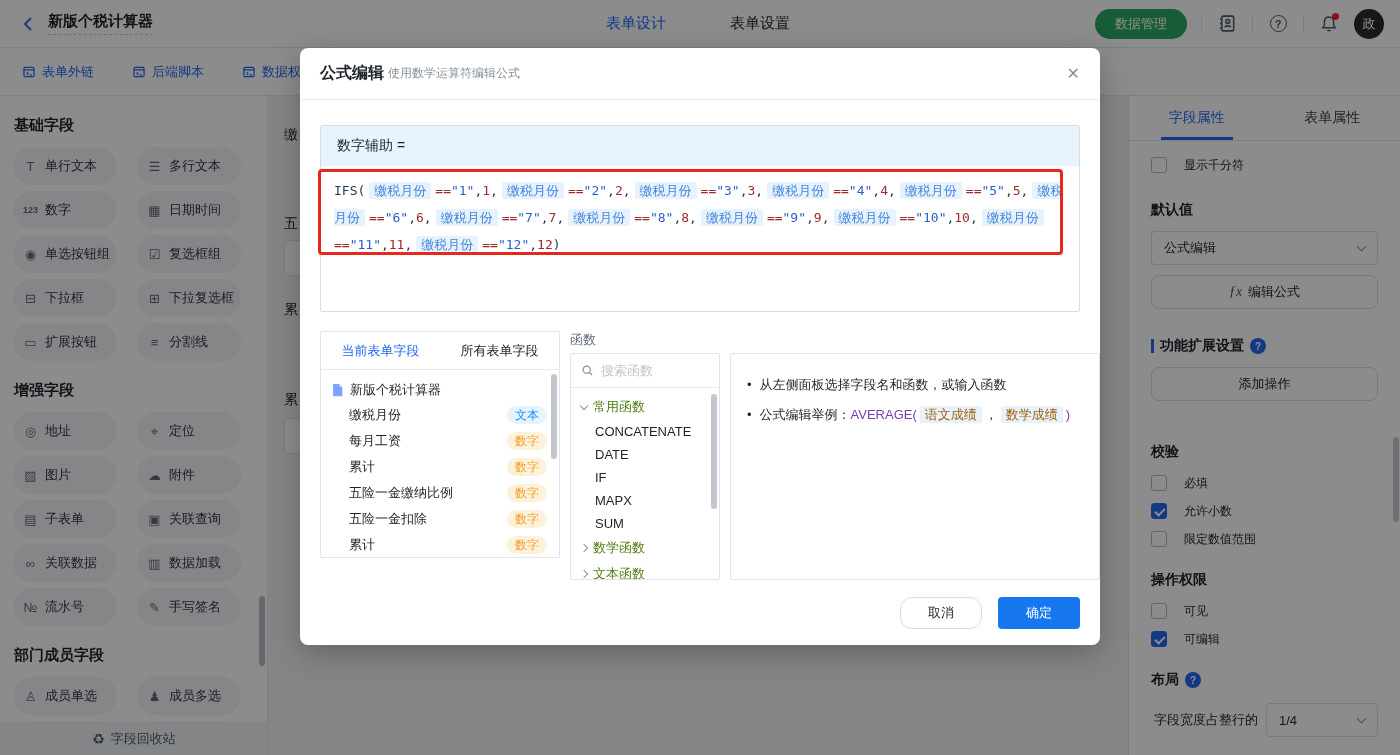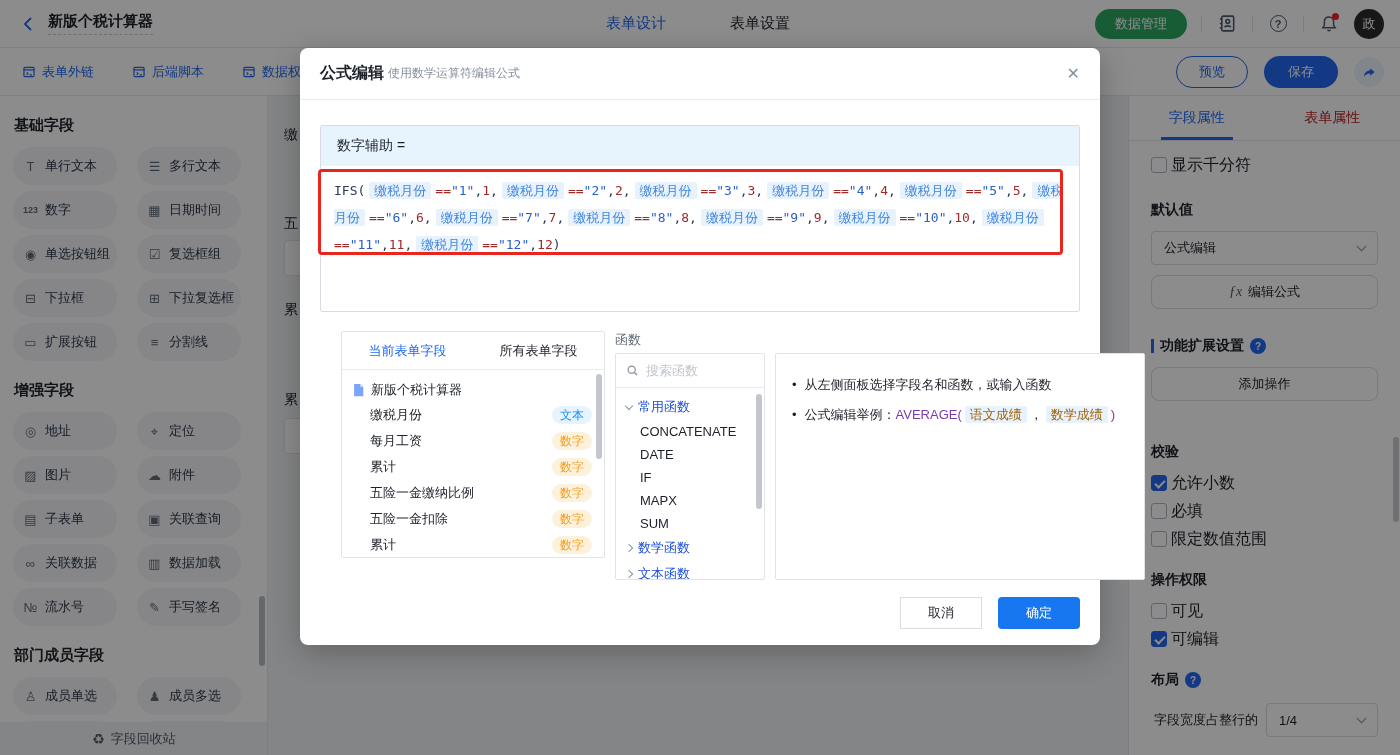--- a/index.html
+++ b/index.html
@@ -58,26 +58,26 @@
   .canvas { position:absolute; top:96px; left:268px; right:272px; bottom:0; background:#f0f2f5; }
   .cv-label { position:absolute; left:16px; font-size:14px; color:#1d2129; }
   .cv-input { position:absolute; left:16px; width:600px; height:36px; background:#fff;
     border:1px solid #e0e3e8; border-radius:4px; }
 
   
   .sidebar-right { position:absolute; top:96px; right:0; bottom:0; width:272px; background:#fff;
     border-left:1px solid #e5e6eb; z-index:1; }
   .sr-tabs { height:45px; display:flex; border-bottom:1px solid #e5e6eb; }
   .sr-tab { flex:1; display:flex; align-items:center; justify-content:center; font-size:14px;
-    color:#b91c1c; position:relative; cursor:pointer; }
+    color:#404040; position:relative; cursor:pointer; }
   .sr-tab.active { color:#2468f2; }
   .sr-tab.active::after { content:""; position:absolute; bottom:0; left:50%; transform:translateX(-50%);
     width:72px; height:3px; background:#2468f2; }
   .sr-body { padding:14px 22px 0 22px; }
-  .check-row { display:flex; align-items:center; gap:4px; font-size:16px; color:#1d2129; margin-bottom:8px; height:20px; cursor:pointer; }
+  .check-row { display:flex; align-items:center; gap:17px; font-size:12px; color:#1d2129; margin-bottom:8px; height:20px; cursor:pointer; }
   .cbox { width:16px; height:16px; border:1px solid #b0b7c3; border-radius:3px; background:#fff; position:relative; flex:none; }
   .cbox.checked { background:#2468f2; border-color:#2468f2; }
   .cbox.checked::after { content:""; position:absolute; left:3px; top:4px; width:8px; height:4px;
     border-left:2px solid #fff; border-bottom:2px solid #fff; transform:rotate(-45deg); }
   .sr-label { font-size:14px; font-weight:bold; color:#1d2129; }
   .select { height:34px; border:1px solid #d9dce3; border-radius:4px; display:flex; align-items:center;
     padding:0 12px; font-size:13px; color:#1d2129; justify-content:space-between; cursor:pointer; background:#fff; }
   .chev { width:7px; height:7px; border-right:1.5px solid #86909c; border-bottom:1.5px solid #86909c;
     transform:rotate(45deg); margin-top:-3px; }
   .sr-btn { height:34px; width:100%; border:1px solid #d9dce3; border-radius:8px; background:#fff;
@@ -110,52 +110,52 @@
     font-family:"Liberation Sans","DejaVu Sans",sans-serif; }
   .tok-op, .tok-num { color:#a02a2a; }
   .tok-str { color:#2a5fc9; }
   .tok-fn, .tok-plain { color:#2b3a55; }
   .red-annot { position:absolute; left:-3px; top:43px; width:745px; height:86px;
     border:3px solid #e8261d; border-radius:4px; pointer-events:none; }
   .panels { display:flex; gap:10px; margin-top:19px; }
   .panel-col { display:flex; flex-direction:column; }
   .panel-label { font-size:13px; color:#606a78; height:22px; }
   .panel { border:1px solid #e0e3e8; border-radius:2px; height:227px; background:#fff; position:relative; overflow:hidden; }
-  .p-vars { width:264px;margin-left:21px; }
+  .p-vars { width:240px; }
   .p-fns { width:150px; }
   .p-tips { width:370px; }
   .v-tabs { height:38px; display:flex; border-bottom:1px solid #e8eaee; font-size:13px; }
   .v-tab { flex:1; display:flex; align-items:center; justify-content:center; color:#1d2129; cursor:pointer; }
   .v-tab.active { color:#2468f2; }
   .tree { padding:8px 0; }
   .tree-root { display:flex; align-items:center; gap:6px; padding:3px 10px; font-size:13px; color:#1d2129; cursor:pointer; }
   .tree-item { display:flex; align-items:center; padding:4px 12px 4px 28px; font-size:13px; color:#1d2129; cursor:pointer; }
   .badge { margin-left:auto; height:18px; padding:0 8px; border-radius:9px; font-size:12px;
     display:flex; align-items:center; }
   .badge.text { color:#1890ff; background:#e6f4ff; }
   .badge.num { color:#f79b1e; background:#fcf2db; }
   .v-scroll { position:absolute; right:2px; top:42px; width:6px; height:85px; background:#c3c6cc; border-radius:3px; }
   .fn-search { height:34px; border-bottom:1px solid #e8eaee; display:flex; align-items:center; padding:0 10px; gap:7px; }
   .fn-search input { border:none; outline:none; width:100%; font-size:13px; color:#1d2129;
     font-family:"Liberation Sans","DejaVu Sans",sans-serif; }
   .fn-search input::placeholder { color:#bfc4cc; }
-  .fn-group-row { display:flex; align-items:center; gap:6px; padding:4px 10px; font-size:13px; color:#1d4ed8; cursor:pointer; }
+  .fn-group-row { display:flex; align-items:center; gap:6px; padding:4px 10px; font-size:13px; color:#4d7c0f; cursor:pointer; }
   .tchev { width:6px; height:6px; border-right:1.4px solid #8a94a6; border-bottom:1.4px solid #8a94a6;
     transform:rotate(-45deg); flex:none; }
   .tchev.expanded { transform:rotate(45deg); margin-top:-2px; }
   .fn-item { padding:4px 10px 4px 24px; font-size:13px; color:#1d2129; cursor:pointer; }
   .fn-scroll { position:absolute; right:2px; top:40px; width:6px; height:115px; background:#c3c6cc; border-radius:3px; }
   .tips { padding:12px 16px; font-size:13px; color:#1d2129; }
   .tip-line { display:flex; align-items:flex-start; gap:8px; margin-top:8px; line-height:22px; }
   .bullet { font-size:13px; line-height:22px; }
   .tip-fn { color:#7c3aad; }
   .tip-chip { background:#e7f2fc; color:#a16207; padding:1px 5px; border-radius:2px; margin:0 3px; }
   .m-footer { position:absolute; bottom:0; left:0; right:0; height:64px; display:flex; align-items:center;
     justify-content:flex-end; gap:16px; padding:0 20px; }
-  .btn-cancel { width:82px; height:32px; border:1px solid #d9dce3; border-radius:0; background:#fff;
+  .btn-cancel { width:82px; height:32px; border:1px solid #d9dce3; border-radius:12px; background:#fff;
     font-size:13px; color:#1d2129; cursor:pointer; }
   .btn-ok { width:82px; height:32px; border:none; border-radius:4px; background:#1677f0; color:#fff;
     font-size:13px; cursor:pointer; }
   svg { display:block; }
 </style>
 </head>
 <body>
 
 <div class="app">
 
@@ -227,31 +227,20 @@
         <div class="tool-link">
           <span>
             <svg width="14" height="14" viewBox="0 0 16 16" fill="none" stroke="#2468f2" stroke-width="1.4">
               <rect x="2.2" y="2.8" width="11.6" height="10.4" rx="1.2"></rect>
               <path d="M2.2 5.6h11.6 M5.4 8.4 6.8 9.8 5.4 11.2 M8.8 11.2h2.6"></path>
             </svg>
           </span>
           <span>数据权限</span>
         </div>
       </div>
-    <div class="tool-right">
-      <button class="btn-outline">预览</button>
-      <button class="btn-primary-pill">保存</button>
-      <div class="share-circ">
-        <span>
-          <svg width="16" height="16" viewBox="0 0 16 16">
-              <path d="M9.2 4.2 13.6 8 9.2 11.8V9.4C6 9.4 4 10.8 3 12.8c0-3.6 2.5-6.2 6.2-6.6z" fill="#2468f2"></path>
-            </svg>
-        </span>
-      </div>
-    </div>
   </div>
 
   <div class="sidebar-left">
     <div>
 
         <div>
           <div class="sl-section-title">基础字段</div>
           <div class="sl-grid">
 
               <div class="field-pill">
@@ -422,27 +411,27 @@
       <div class="sec-head" style="margin-top:28px;">
         <span class="blue-bar"></span>
         <span class="sr-label">功能扩展设置</span>
         <span class="q-filled">?</span>
       </div>
       <button class="sr-btn" style="margin-top:12px;">添加操作</button>
       <div class="sr-label" style="margin-top:42px;">校验</div>
       <div style="margin-top:12px;">
 
           <div class="check-row">
+            <span class="cbox"></span>
+            <span>必填</span>
+          </div>
+
+          <div class="check-row">
             <span class="cbox checked"></span>
             <span>允许小数</span>
-          </div>
-
-          <div class="check-row">
-            <span class="cbox"></span>
-            <span>必填</span>
           </div>
 
           <div class="check-row">
             <span class="cbox"></span>
             <span>限定数值范围</span>
           </div>
         </div>
       <div class="sr-label" style="margin-top:22px;">操作权限</div>
       <div style="margin-top:12px;">
 

